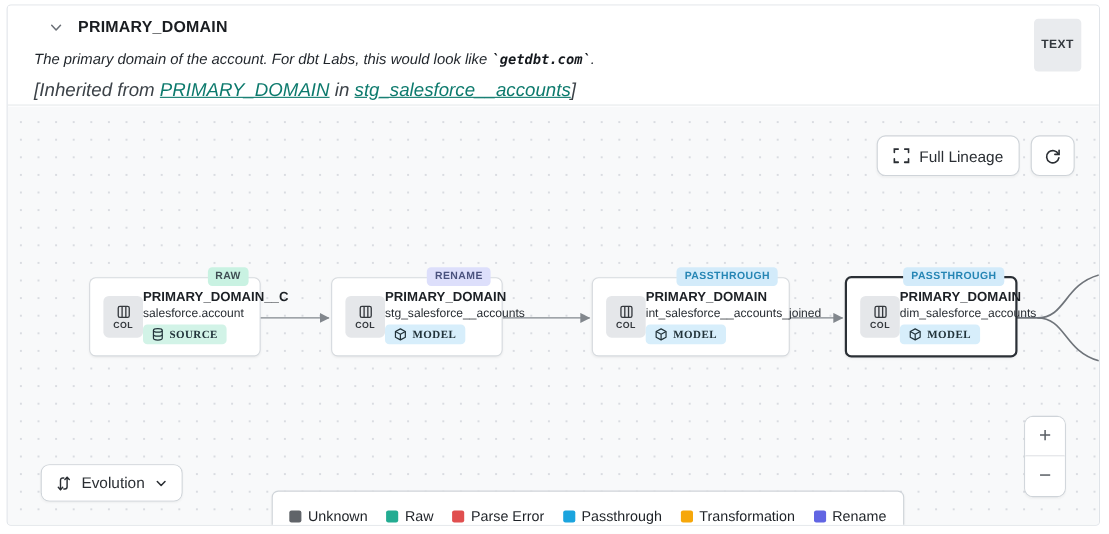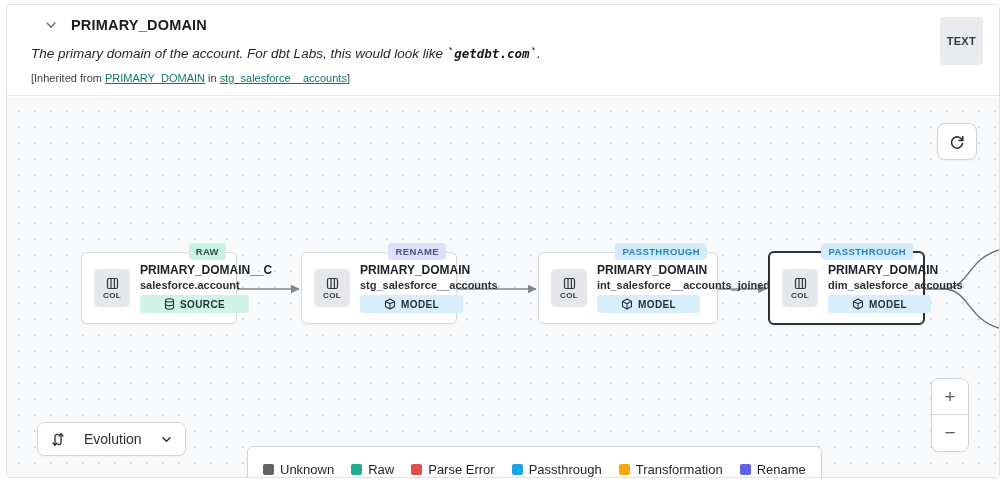--- a/index.html
+++ b/index.html
@@ -11,21 +11,21 @@
   }
 
   
   .hdr { position:relative; height:91px; background:#fff; border-bottom:1px solid #e6e9ec; }
   .hdr-row1 { position:absolute; left:38px; top:12px; display:flex; align-items:center; gap:14px; }
   .chev-btn { background:none; border:none; cursor:pointer; color:#6b7077; display:flex; align-items:center; }
   .hdr-title { font-size:14.5px; font-weight:700; color:#1a1d21; letter-spacing:0.2px; }
   .type-badge { position:absolute; right:16px; top:12px; background:#e9ebee; color:#33383e; font-size:11px; font-weight:600; padding:18px 7px; border-radius:4px; letter-spacing:0.3px; }
   .hdr-desc { position:absolute; left:24px; top:41px; font-size:13.5px; font-style:italic; color:#1f242a; }
   .hdr-desc code { font-family:"DejaVu Sans Mono", monospace; font-weight:700; font-style:italic; font-size:12.5px; color:#14181d; }
-  .hdr-inherit { position:absolute; left:24px; top:67px; font-size:11px; color:#3c4248; }
+  .hdr-inherit { position:absolute; left:24px; top:67px; font-size:17px; font-style:italic; color:#3c4248; }
   .hdr-inherit a { color:#0d7a6d; text-decoration:underline; cursor:pointer; }
 
   
   .canvas {
     position:absolute; left:0; top:92px; right:0; bottom:0;
     background:#f8f9fa;
     background-image:radial-gradient(circle, #d9dce1 1.1px, transparent 1.1px);
     background-size:16px 16px; background-position:4px 6px;
   }
   .edges { position:absolute; inset:0; width:100%; height:100%; pointer-events:none; }
@@ -43,35 +43,35 @@
 
   
   .node {
     position:absolute; height:72px; background:#fff; border:1px solid #d6dade; border-radius:6px;
     display:flex; align-items:center; padding-left:12px; cursor:pointer;
     box-shadow:0 1px 2px rgba(20,24,28,.05);
   }
   .node.selected { border:2px solid #2b3036; height:74px; }
   .colchip { width:36px; height:38px; background:#e5e7ea; border-radius:5px; display:flex; flex-direction:column; align-items:center; justify-content:center; color:#34383d; flex:0 0 auto; }
   .colchip .collabel { font-size:8px; font-weight:700; letter-spacing:0.4px; margin-top:1px; }
-  .node-body { display:flex; flex-direction:column; margin-left:10px; gap:2px; min-width:0; }
+  .node-body { display:flex; flex-direction:column; margin-left:0; gap:2px; min-width:0; }
   .node-title { font-size:12px; font-weight:600; color:#1c2025; white-space:nowrap; }
-  .node-sub { font-size:11px; color:#2a2f35; white-space:nowrap;font-weight:bold; }
-  .kind { display:inline-flex; align-items:center; gap:5px; align-self:flex-start; margin-top:2px; padding:3px 24px; border-radius:4px; font-size:10px; font-weight:700; letter-spacing:0.4px; color:#22333a; }
+  .node-sub { font-size:11px; color:#2a2f35; white-space:nowrap; }
+  .kind { display:inline-flex; align-items:center; gap:5px; align-self:flex-start; margin-top:2px; padding:3px 8px; border-radius:4px; font-size:10px; font-weight:700; letter-spacing:0.4px; color:#22333a;font-family:Liberation Serif, serif; }
   .kind-source { background:#d2f3e7; }
   .kind-model { background:#d7eefb; }
   .nbadge { position:absolute; top:-10px; right:10px; padding:3px 7px; border-radius:4px; font-size:9.5px; font-weight:700; letter-spacing:0.4px; }
   .b-raw { background:#c9f2e2; color:#3f4d53; }
   .b-rename { background:#dddffb; color:#4a527e; }
   .b-pass { background:#d3ebfa; color:#2585b4; }
 
   
   .lens-group { position:absolute; left:30px; top:325px; height:34px; display:flex; border:1px solid #cfd4d9; border-radius:8px; background:#fff; overflow:hidden; box-shadow:0 1px 2px rgba(20,24,28,.04); }
   .lens-btn { display:flex; align-items:center; gap:7px; padding:0 13px; color:#fff; font-size:13px; font-weight:700; border:none; cursor:pointer; border-radius:7px 0 0 7px; }
-  .evo-btn { display:flex; align-items:center; gap:19px; padding:0 13px; background:#fff; border:none; font-size:14px; color:#2a2e33; cursor:pointer; font-family:"Liberation Sans", sans-serif; }
+  .evo-btn { display:flex; align-items:center; gap:9px; padding:0 13px; background:#fff; border:none; font-size:14px; color:#2a2e33; cursor:pointer; font-family:"Liberation Sans", sans-serif; }
 
   .legend { position:absolute; left:240px; top:325px; height:46px; display:flex; align-items:center; gap:17px; padding:0 15px; background:#fff; border:1px solid #cfd4d9; border-radius:6px; box-shadow:0 1px 2px rgba(20,24,28,.04);margin-top:24px; }
   .leg-item { display:flex; align-items:center; gap:6px; font-size:13px; color:#1e2227; }
   .leg-sq { width:11px; height:11px; border-radius:2px; display:inline-block; }
 
   svg { display:block; }
 </style>
 </head>
 <body>
 
@@ -100,20 +100,31 @@
         </marker>
       </defs>
       <line x1="229" y1="192" x2="292" y2="192" stroke="#82878d" stroke-width="1.3" marker-end="url(#arw)"></line>
       <line x1="449" y1="192" x2="529" y2="192" stroke="#82878d" stroke-width="1.3" marker-end="url(#arw)"></line>
       <line x1="711" y1="192" x2="759" y2="192" stroke="#82878d" stroke-width="1.3" marker-end="url(#arw)"></line>
       <path d="M917 192 L936 192 C962 192 960 162 992 153" fill="none" stroke="#6f747a" stroke-width="1.5"></path>
       <path d="M936 192 C962 192 960 222 992 231" fill="none" stroke="#6f747a" stroke-width="1.5"></path>
     </svg>
 
     <div class="ctl-top">
+      <button class="btn btn-full">
+        <span>
+          <svg width="15" height="15" viewBox="0 0 15 15" fill="none" stroke="#2a2e33" stroke-width="1.6" stroke-linecap="round">
+            <path d="M1 4.5 V1.5 H4.5"></path>
+              <path d="M10.5 1.5 H14 V4.5"></path>
+              <path d="M14 10.5 V13.5 H10.5"></path>
+              <path d="M4.5 13.5 H1 V10.5"></path>
+          </svg>
+        </span>
+        <span>Full Lineage</span>
+      </button>
       <button class="btn btn-refresh">
         <span>
           <svg width="16" height="16" viewBox="0 0 16 16" fill="none" stroke="#2a2e33" stroke-width="1.5" stroke-linecap="round">
             <path d="M13.2 6.2 A5.6 5.6 0 1 0 13.6 9.5"></path>
               <polyline points="13.8,2.6 13.8,6.4 10,6.4" fill="none"></polyline>
           </svg>
         </span>
       </button>
     </div>
 

